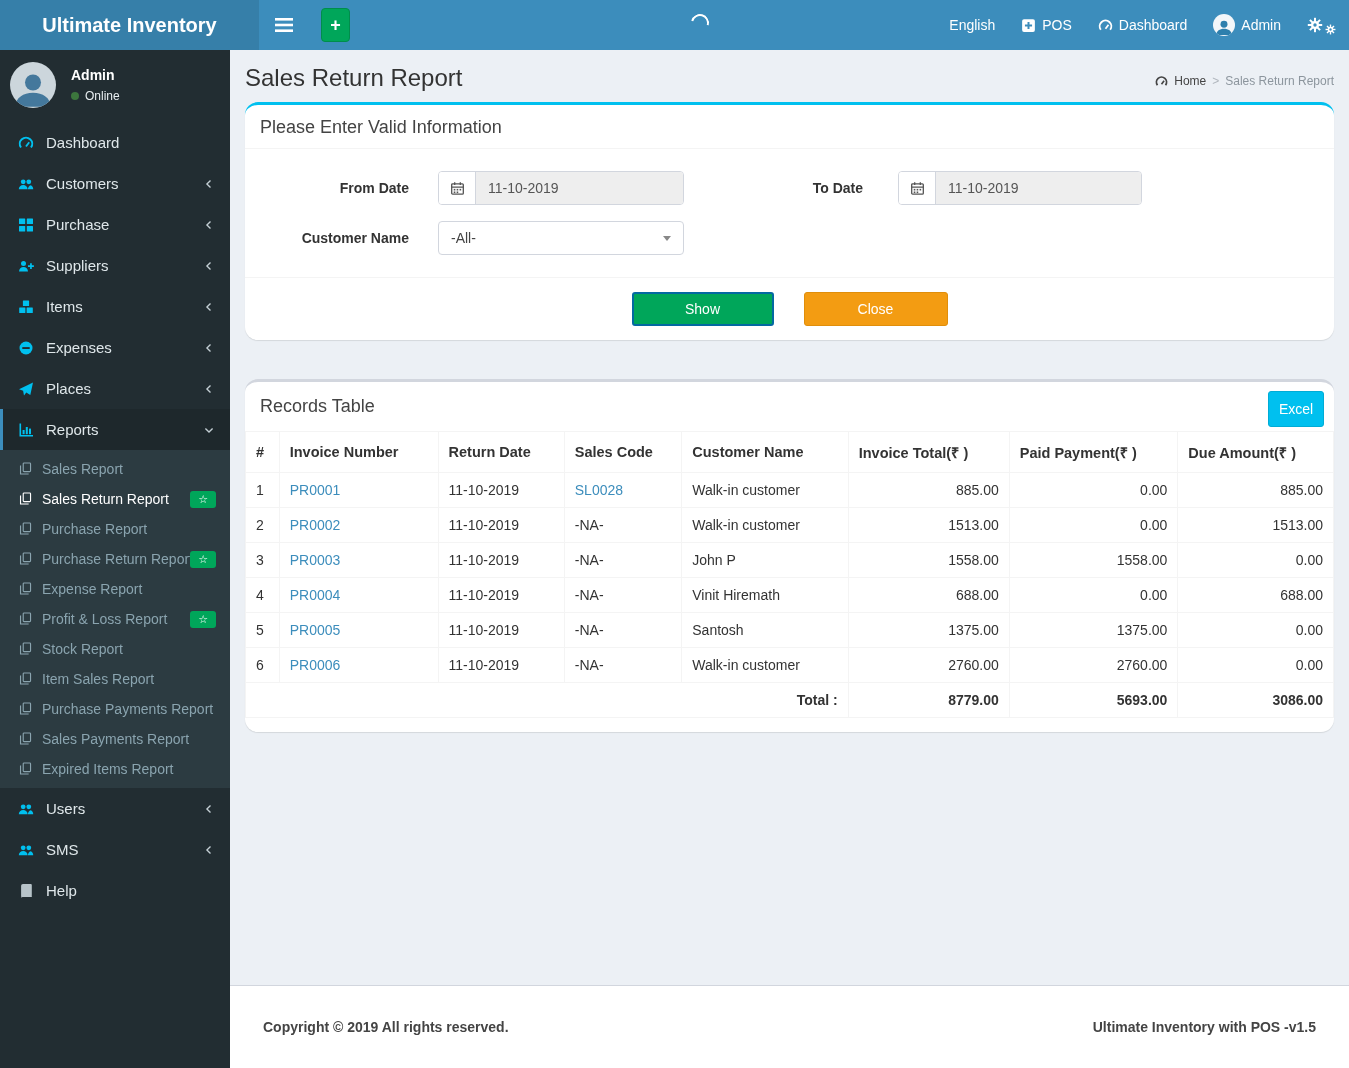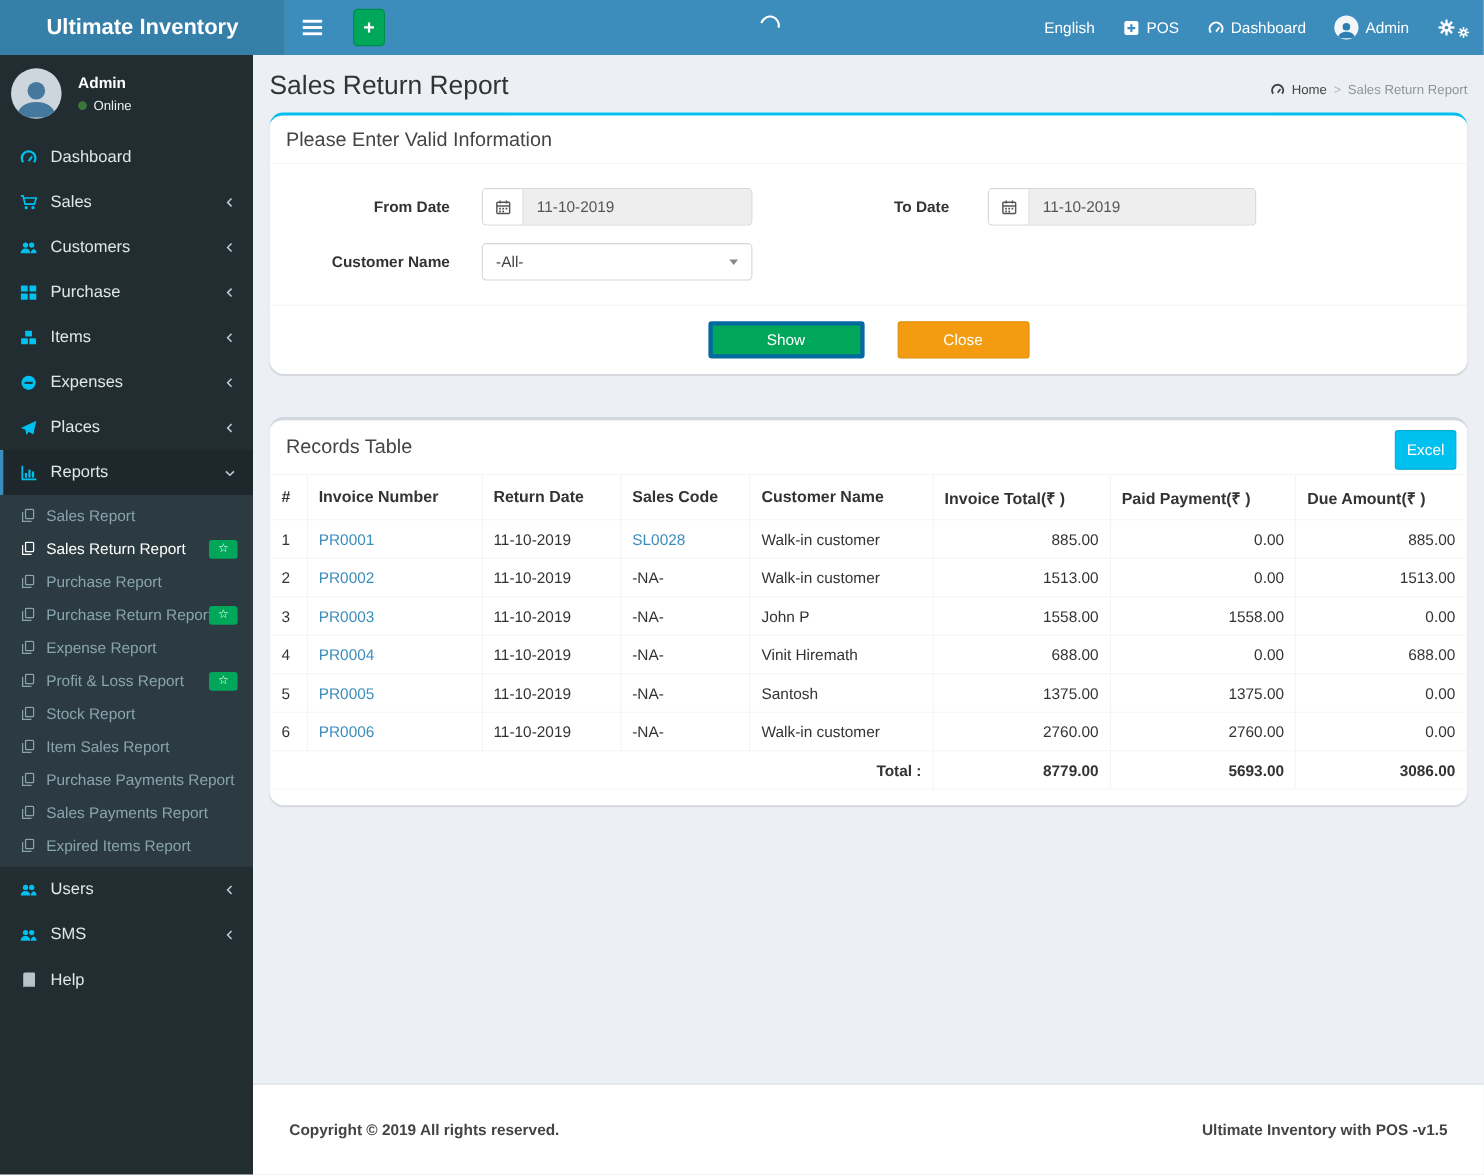--- a/index.html
+++ b/index.html
@@ -90,22 +90,22 @@
   .ig-input { flex:1; border:none; background:#eeeeee; color:#555; font-size:14px; padding:0 12px;
               font-family:"Liberation Sans", sans-serif; outline:none; }
   .select { width:246px; height:34px; border:1px solid #d2d6de; border-radius:4px; background:#fff;
             display:flex; align-items:center; padding:0 12px; font-size:14px; color:#444; cursor:pointer; position:relative; }
   .caret { position:absolute; right:12px; width:0; height:0; border-left:4.5px solid transparent;
            border-right:4.5px solid transparent; border-top:5px solid #888; }
 
   .box-footer { border-top:1px solid #f4f4f4; padding:14px; display:flex; justify-content:center; gap:30px; }
   .btn { border:none; border-radius:3px; color:#fff; font-size:14px; height:34px; cursor:pointer;
          font-family:"Liberation Sans", sans-serif; }
-  .btn-show { width:142px; background:#00a65a; border:4px solid #0369a1; }
-  .btn-close { width:120px; background:#f39c12; border:1px solid #e08e0b; }
+  .btn-show { width:142px; background:#00a65a; border:2px solid #0369a1; }
+  .btn-close { width:144px; background:#f39c12; border:1px solid #e08e0b; }
   .btn-excel { position:absolute; right:10px; top:9px; width:56px; height:36px; background:#00c0ef;
                border:1px solid #00acd6; font-size:14px; }
 
   table.records-table { width:100%; border-collapse:collapse; font-size:14px; color:#333; }
   .records-table th, .records-table td { border:1px solid #f4f4f4; padding:9px 10px; text-align:left; }
   .records-table th { font-weight:bold; font-size:14.5px; padding:10px; }
   .records-table td.num, .records-table th.num-h { }
   .records-table td.num { text-align:right; }
   .records-table a { color:#3c8dbc; text-decoration:none; cursor:pointer; }
   .records-table tr.total-row td { font-weight:bold; }
@@ -207,35 +207,20 @@
         <span class="mi-icon">
             <svg viewBox="0 0 16 16">
               <path d="M3 12.5 A6.2 6.2 0 1 1 13 12.5" fill="none" stroke="currentColor" stroke-width="2"></path>
               <path d="M8 11.5 L11.2 7.2" stroke="currentColor" stroke-width="1.8"></path>
             </svg>
           </span>
         <span>Dashboard</span>
       </li>
       <li class="menu-item">
         <span class="mi-icon">
-            <svg viewBox="0 0 16 16">
-              <path d="M1 2h2l1.8 7.5h8.4L15 4H4" fill="none" stroke="currentColor" stroke-width="1.5"></path>
-              <circle cx="5.8" cy="12.8" r="1.5" fill="currentColor"></circle>
-              <circle cx="12" cy="12.8" r="1.5" fill="currentColor"></circle>
-            </svg>
-          </span>
-        <span>Sales</span>
-        <span class="chev">
-            <svg viewBox="0 0 16 16" fill="none" stroke="currentColor" stroke-width="1.8">
-              <path d="M10 3.2 5.2 8l4.8 4.8"></path>
-            </svg>
-          </span>
-      </li>
-      <li class="menu-item">
-        <span class="mi-icon">
             <svg viewBox="0 0 16 16" fill="currentColor">
               <circle cx="5.2" cy="5.8" r="2.4"></circle>
               <circle cx="10.8" cy="5.8" r="2.4"></circle>
               <path d="M0.8 13.2c0-2.4 2-4.2 4.4-4.2s4.4 1.8 4.4 4.2z"></path>
               <path d="M9.9 13.2c.2-1.9 1.2-3.3 2.7-3.9 1.6.5 2.6 2 2.6 3.9z"></path>
             </svg>
           </span>
         <span>Customers</span>
         <span class="chev">
             <svg viewBox="0 0 16 16" fill="none" stroke="currentColor" stroke-width="1.8">
@@ -246,20 +231,35 @@
       <li class="menu-item">
         <span class="mi-icon">
             <svg viewBox="0 0 16 16" fill="currentColor">
               <rect x="1" y="1.5" width="6.2" height="5.6" rx=".5"></rect>
               <rect x="8.8" y="1.5" width="6.2" height="5.6" rx=".5"></rect>
               <rect x="1" y="8.9" width="6.2" height="5.6" rx=".5"></rect>
               <rect x="8.8" y="8.9" width="6.2" height="5.6" rx=".5"></rect>
             </svg>
           </span>
         <span>Purchase</span>
+        <span class="chev">
+            <svg viewBox="0 0 16 16" fill="none" stroke="currentColor" stroke-width="1.8">
+              <path d="M10 3.2 5.2 8l4.8 4.8"></path>
+            </svg>
+          </span>
+      </li>
+      <li class="menu-item">
+        <span class="mi-icon">
+            <svg viewBox="0 0 16 16" fill="currentColor">
+              <circle cx="5.5" cy="5.5" r="2.5"></circle>
+              <path d="M1 13.5c0-2.5 2-4.5 4.5-4.5s4.5 2 4.5 4.5z"></path>
+              <path d="M12.1 5.2h1.7v2.1h2.1v1.6h-2.1V11h-1.7V8.9H10V7.3h2.1z"></path>
+            </svg>
+          </span>
+        <span>Suppliers</span>
         <span class="chev">
             <svg viewBox="0 0 16 16" fill="none" stroke="currentColor" stroke-width="1.8">
               <path d="M10 3.2 5.2 8l4.8 4.8"></path>
             </svg>
           </span>
       </li>
       <li class="menu-item">
         <span class="mi-icon">
             <svg viewBox="0 0 16 16" fill="currentColor">
               <rect x="4.9" y="1.6" width="6.2" height="5.4" rx=".5"></rect>

